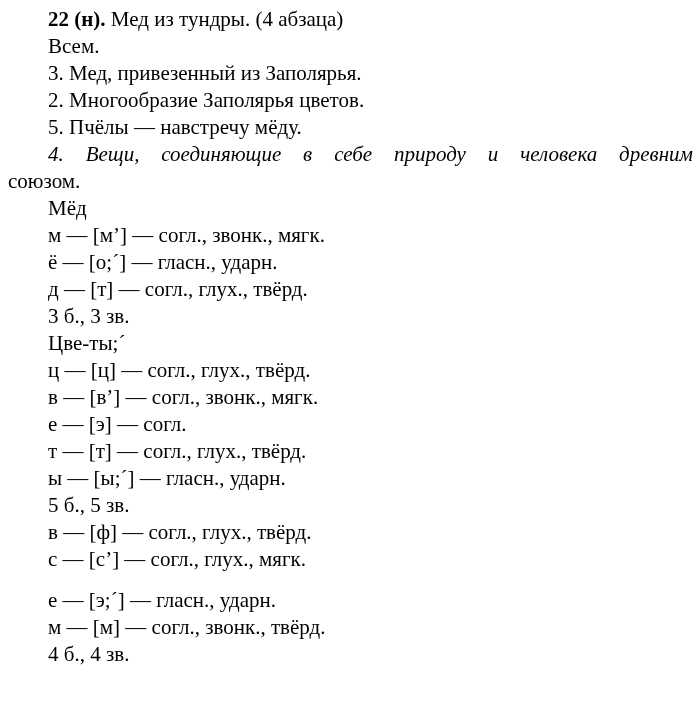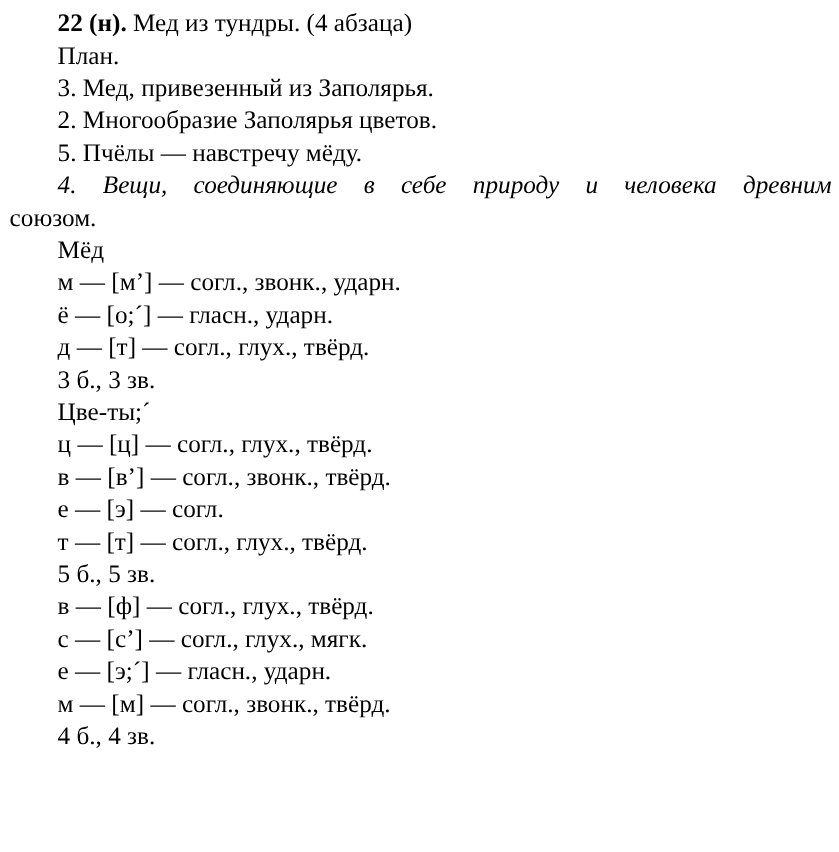--- a/index.html
+++ b/index.html
@@ -33,44 +33,46 @@
   p.no-indent {
     text-indent: 0;
   }
   p.stretch {
     white-space: normal;
     text-align: justify;
     text-align-last: justify;
     font-style: italic;
   }
   p.gap-before {
+    margin-top: 14px;
   }
 </style>
 </head>
 <body>
 
 <div class="page">
   <div id="doc-body">
       <p class="line"><span class="bold-part">22 (н).</span><span> Мед из тундры. (4 абзаца)</span></p>
-      <p class="line"><span>План.</span></p>
+      <p class="line"><span>Всем.</span></p>
       <p class="line"><span>3. Мед, привезенный из Заполярья.</span></p>
       <p class="line"><span>2. Многообразие Заполярья цветов.</span></p>
       <p class="line"><span>5. Пчёлы — навстречу мёду.</span></p>
       <p class="line stretch"><span>4. Вещи, соединяющие в себе природу и человека древним</span></p>
       <p class="line no-indent"><span>союзом.</span></p>
       <p class="line"><span>Мёд</span></p>
-      <p class="line"><span>м — [м’] — согл., звонк., ударн.</span></p>
+      <p class="line"><span>м — [м’] — согл., звонк., мягк.</span></p>
       <p class="line"><span>ё — [о;´] — гласн., ударн.</span></p>
       <p class="line"><span>д — [т] — согл., глух., твёрд.</span></p>
       <p class="line"><span>3 б., 3 зв.</span></p>
       <p class="line"><span>Цве-ты;´</span></p>
       <p class="line"><span>ц — [ц] — согл., глух., твёрд.</span></p>
-      <p class="line"><span>в — [в’] — согл., звонк., твёрд.</span></p>
+      <p class="line"><span>в — [в’] — согл., звонк., мягк.</span></p>
       <p class="line"><span>е — [э] — согл.</span></p>
       <p class="line"><span>т — [т] — согл., глух., твёрд.</span></p>
+      <p class="line"><span>ы — [ы;´] — гласн., ударн.</span></p>
       <p class="line"><span>5 б., 5 зв.</span></p>
       <p class="line"><span>в — [ф] — согл., глух., твёрд.</span></p>
       <p class="line"><span>с — [с’] — согл., глух., мягк.</span></p>
       <p class="line gap-before"><span>е — [э;´] — гласн., ударн.</span></p>
       <p class="line"><span>м — [м] — согл., звонк., твёрд.</span></p>
       <p class="line"><span>4 б., 4 зв.</span></p>
     </div>
 </div>
 
 </body></html>

